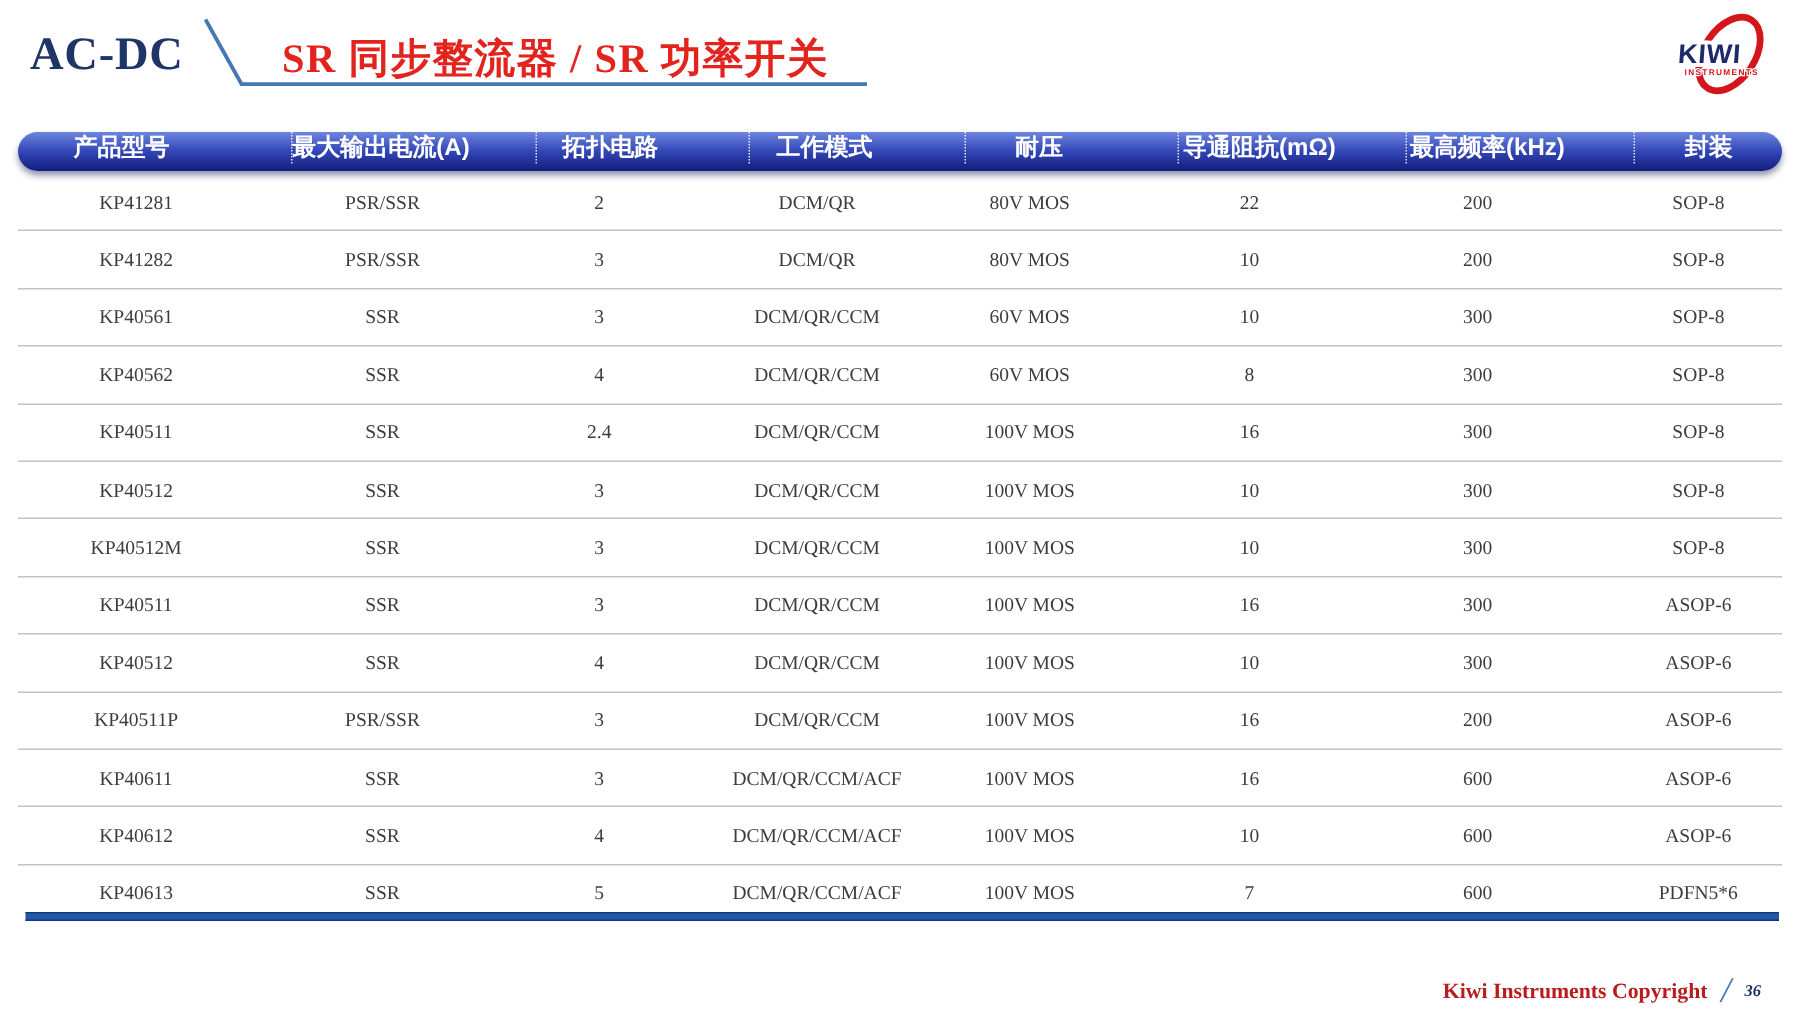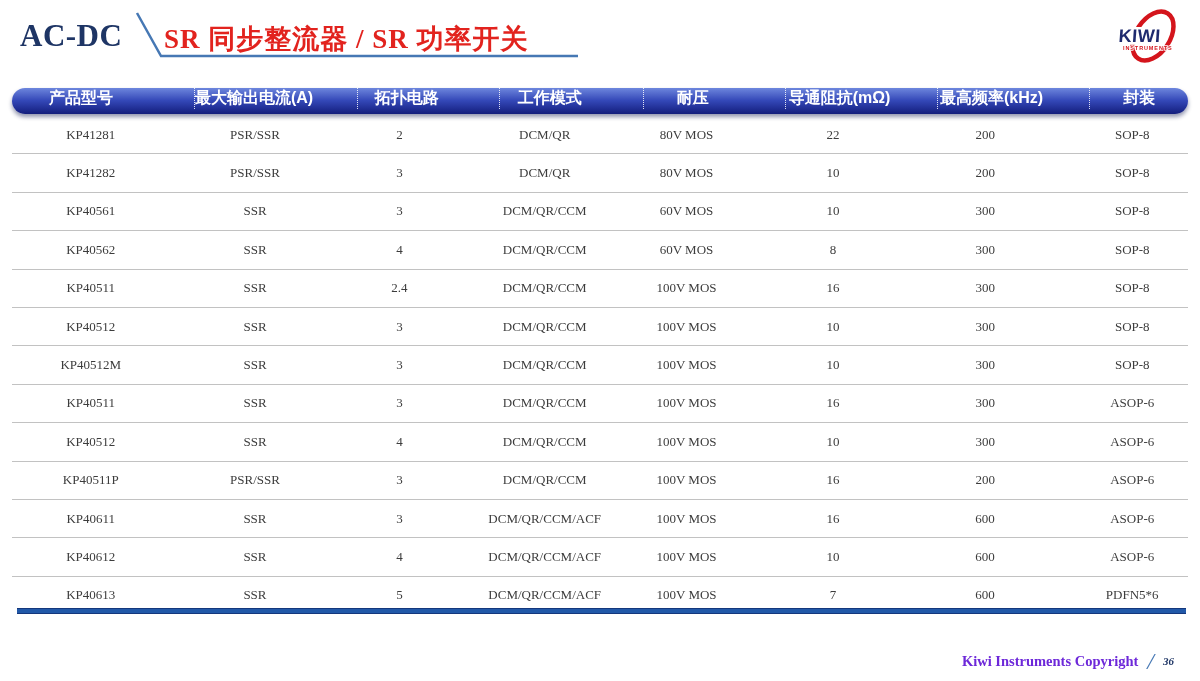--- a/index.html
+++ b/index.html
@@ -7,21 +7,21 @@
     position:relative;width:1200px;height:681px;background:#ffffff;
     overflow:hidden;font-family:"Liberation Serif","DejaVu Serif",serif;
   }
   
   .section-label{
     position:absolute;left:20px;top:18px;
     font-size:31px;font-weight:bold;color:#1e3565;letter-spacing:.5px;
   }
   .accent-line{position:absolute;left:0;top:0;pointer-events:none;}
   .page-title{
-    position:absolute;left:164px;top:21px;
+    position:absolute;left:188px;top:21px;
     font-size:27px;font-weight:bold;color:#e2231e;letter-spacing:1px;
     white-space:nowrap;
   }
   .logo{position:absolute;left:1103px;top:4px;}
   
   .table-wrap{position:absolute;left:12px;top:88px;width:1176px;}
   .thead{
     display:flex;height:26px;border-radius:17px;
     background:linear-gradient(to bottom,#6d86dd 0%,#3448b8 48%,#131d7c 100%);
     box-shadow:0 3px 4px rgba(15,25,80,.45);
@@ -45,21 +45,21 @@
   .col4{width:11.5%;} .col5{width:12.6%;} .col6{width:12.7%;} .col7{width:11.55%;}
   .bottom-rule{
     position:absolute;left:17px;top:608px;width:1169px;height:4px;
     background:#2158a8;border-top:1.5px solid #14377c;border-bottom:1px solid #14377c;
   }
   
   .footer{
     position:absolute;right:26px;top:648px;height:26px;
     display:flex;align-items:center;gap:9px;
   }
-  .copyright{font-size:14.5px;font-weight:bold;color:#6d28d9;}
+  .copyright{font-size:14.5px;font-weight:bold;color:#b91c1c;}
   .footer-slash{
     font-size:24px;color:#4678b4;font-style:italic;font-weight:normal;
     line-height:20px;
   }
   .page-number{font-size:11px;font-weight:bold;font-style:italic;color:#1e3565;}
 </style>
 </head>
 <body>
 
 <div class="slide">

